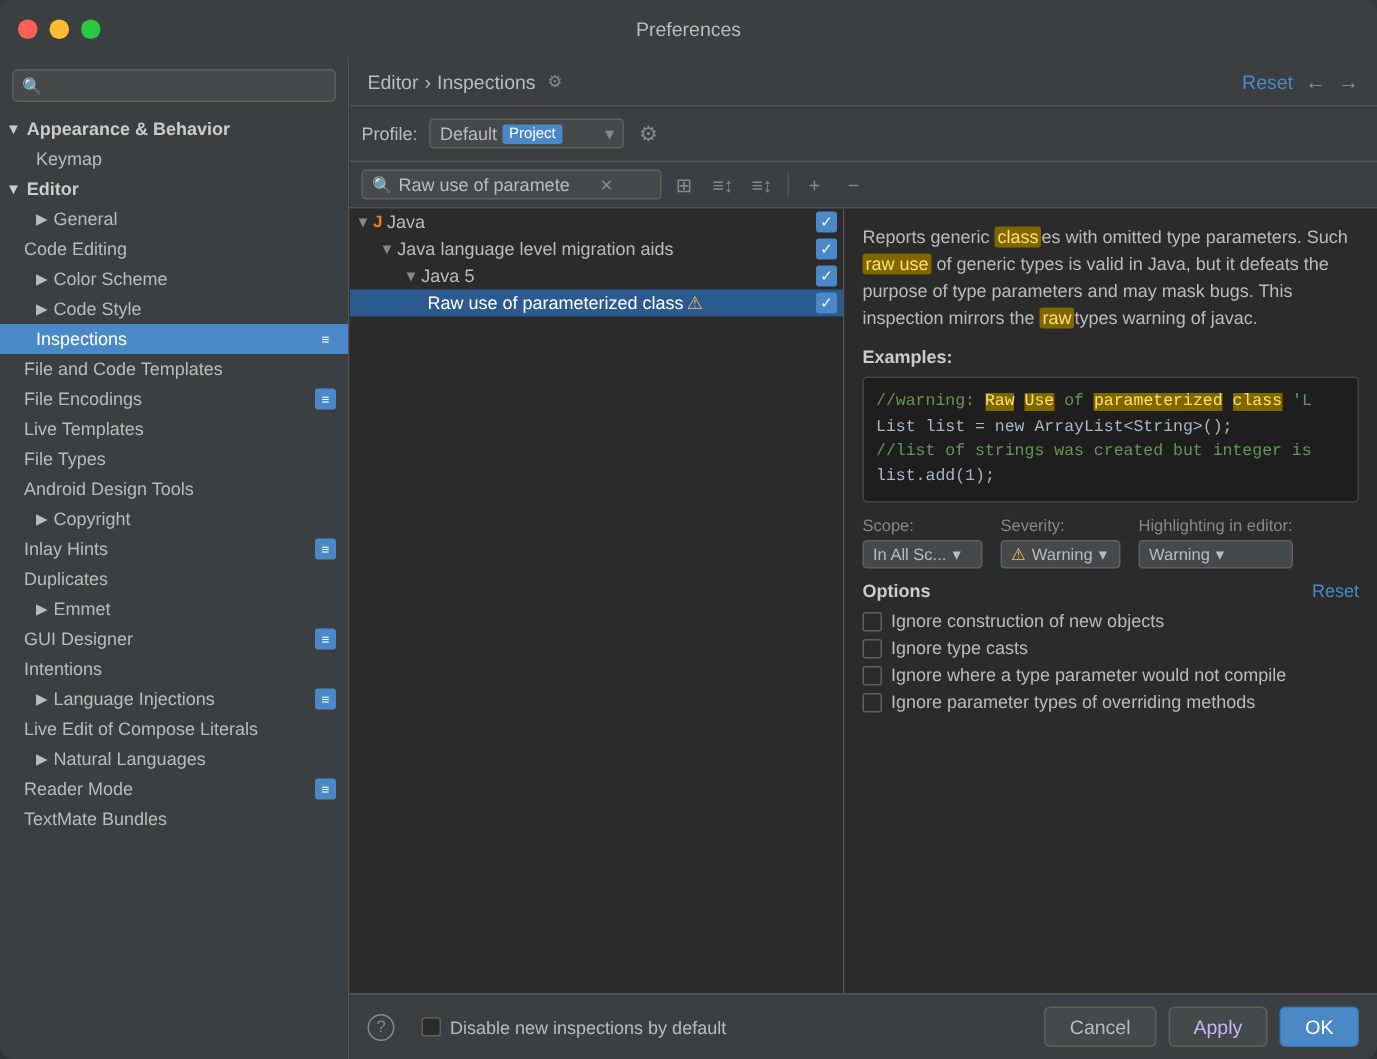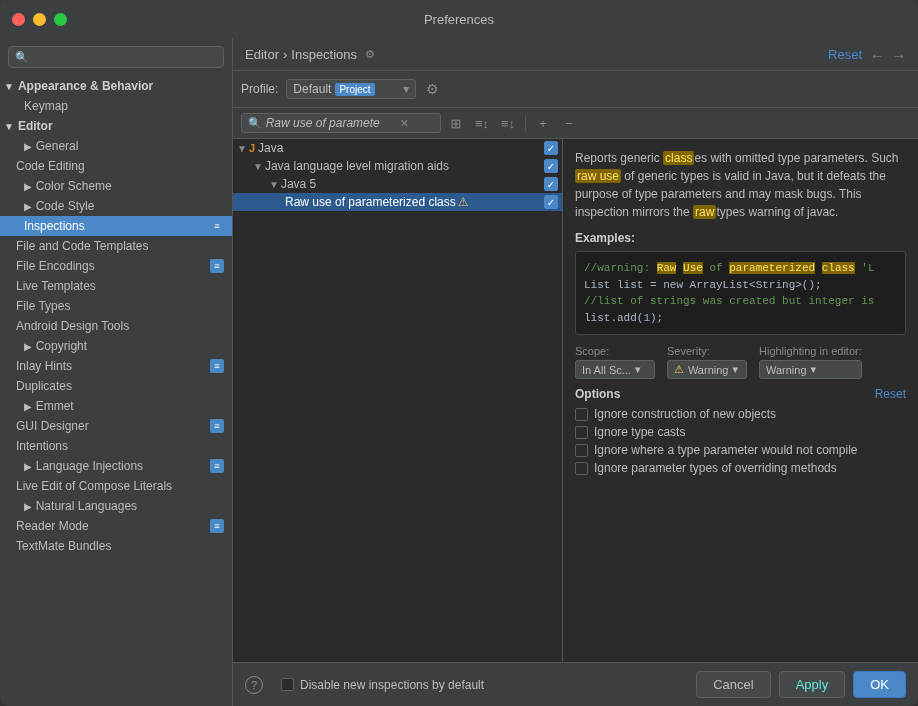--- a/index.html
+++ b/index.html
@@ -204,21 +204,20 @@
       flex: 1;
       max-width: 200px;
     }
     .search-box input {
       background: transparent;
       border: none;
       outline: none;
       color: #bbb;
       font-size: 12px;
       width: 100%;
-      font-style: italic;
     }
     .search-clear { color: #888; cursor: pointer; font-size: 11px; }
     .toolbar-btn {
       width: 22px; height: 22px;
       background: transparent;
       border: none;
       color: #888;
       cursor: pointer;
       display: flex; align-items: center; justify-content: center;
       font-size: 13px;
@@ -365,21 +364,21 @@
       border: 1px solid transparent;
     }
     .btn-cancel {
       background: #45494a;
       border-color: #5e6060;
       color: #bbb;
     }
     .btn-apply {
       background: #45494a;
       border-color: #5e6060;
-      color: #5eead4;
+      color: #c4b5fd;
     }
     .btn-ok {
       background: #4a88c7;
       color: #ffffff;
       border-color: #3a78b7;
     }
     .help-icon {
       width: 18px; height: 18px;
       border-radius: 50%;
       border: 1px solid #888;

